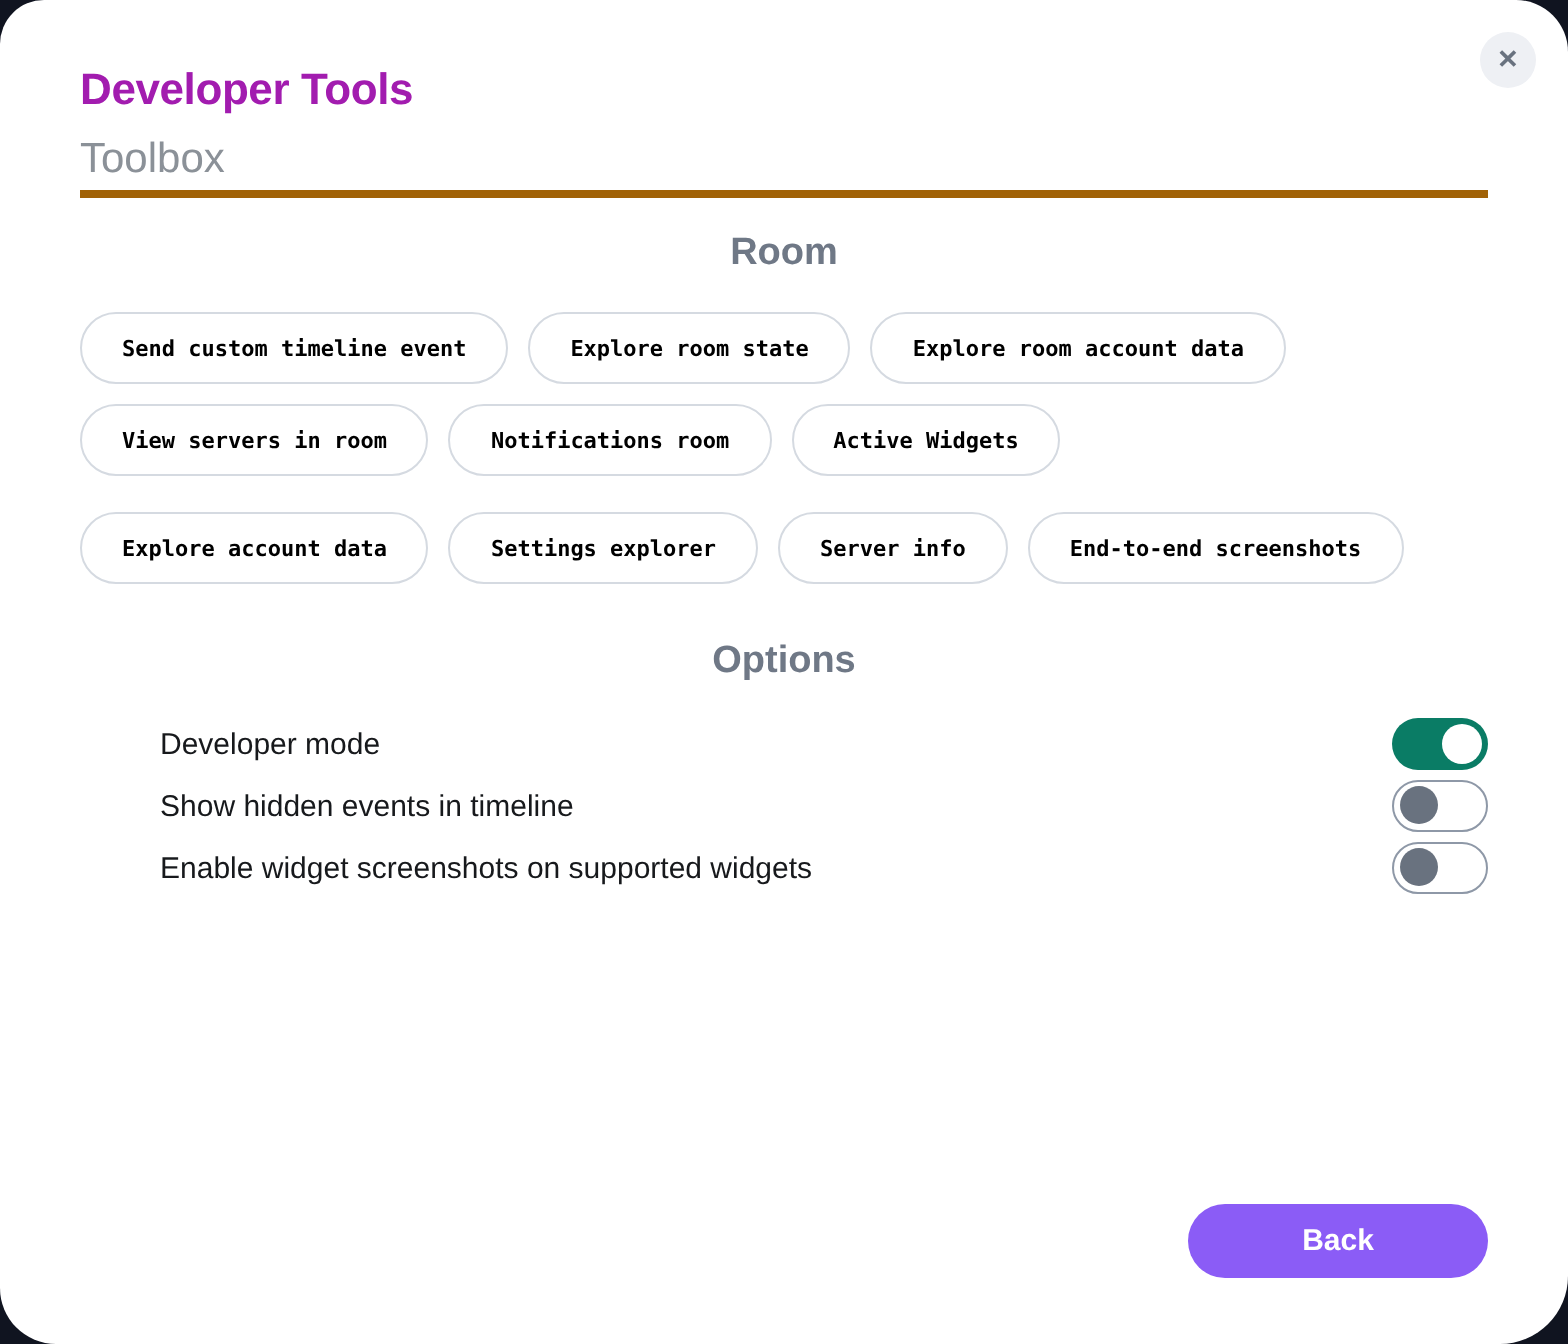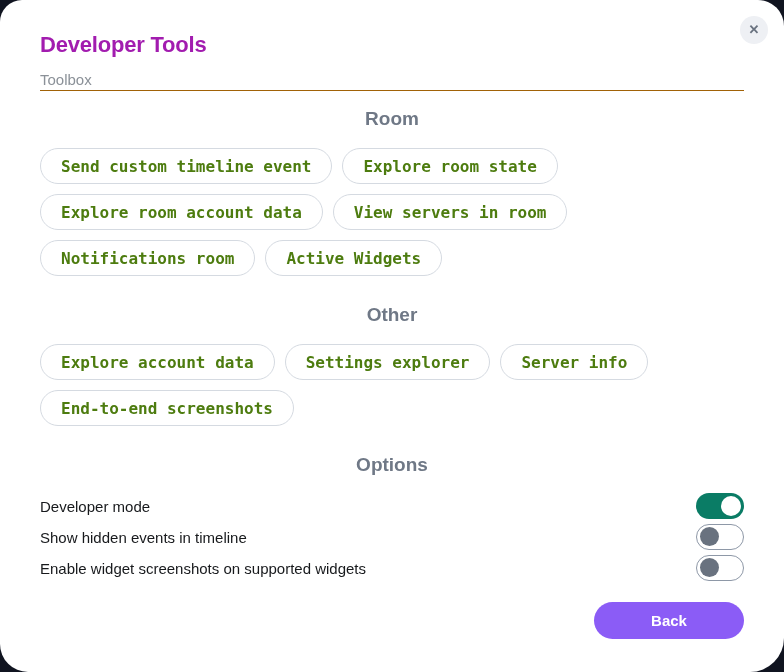--- a/index.html
+++ b/index.html
@@ -25,45 +25,45 @@
     color:#69727f;font-size:13px;font-weight:700;line-height:28px;
     text-align:center;cursor:pointer;
     font-family:"Liberation Sans",sans-serif;
   }
   h1.dialog-title{
     margin:0;font-size:22px;line-height:26px;
     font-weight:700;color:#a21caf;letter-spacing:-0.2px;
   }
   .subtitle{
     margin-top:12px;
-    font-size:15px;line-height:20px;color:#8b9198;
-    border-bottom:1px solid #a16207;
+    font-size:21px;line-height:20px;color:#8b9198;
+    padding-bottom:5px;border-bottom:4px solid #a16207;
   }
   .section-heading{
     margin:27px 0 0 0;
     font-size:19px;line-height:23px;font-weight:700;color:#6f7886;text-align:center;
   }
   #sections .tool-section:first-child .section-heading{margin-top:16px;}
   .btn-row{
     display:flex;flex-wrap:wrap;gap:10px 10px;margin-top:18px;
   }
   .pill{
     height:36px;padding:0 20px;
     background:#fff;border:1px solid #d5dae1;border-radius:18px;
     font-family:"DejaVu Sans Mono","Liberation Mono",monospace;
-    font-weight:700;font-size:16px;color:#4d7c0f;
+    font-weight:700;font-size:11px;color:#000000;
     cursor:pointer;white-space:nowrap;
   }
   .options-block .section-heading{margin-top:27px;}
   #option-rows{margin-top:15px;}
   .option-row{
     display:flex;align-items:center;justify-content:space-between;
     height:30px;margin-bottom:1px;
   }
-  .option-label{font-size:15px;color:#17191c;}
+  .option-label{font-size:15px;color:#17191c;margin-left:40px;}
   .toggle{
     width:48px;height:26px;border-radius:13px;
     position:relative;box-sizing:border-box;cursor:pointer;flex:0 0 auto;
   }
   .toggle.on{background:#0a7c65;}
   .toggle.on .knob{
     position:absolute;top:3px;right:3px;width:20px;height:20px;
     border-radius:50%;background:#ffffff;
   }
   .toggle.off{background:#ffffff;border:1.5px solid #8e98a7;}
@@ -103,21 +103,20 @@
 
   <button class="pill">View servers in room</button>
 
   <button class="pill">Notifications room</button>
 
   <button class="pill">Active Widgets</button>
 </div>
   </section>
 
   <section class="tool-section">
-    <h2 class="section-heading">Other</h2>
     <div class="btn-row">
   <button class="pill">Explore account data</button>
 
   <button class="pill">Settings explorer</button>
 
   <button class="pill">Server info</button>
 
   <button class="pill">End-to-end screenshots</button>
 </div>
   </section>

